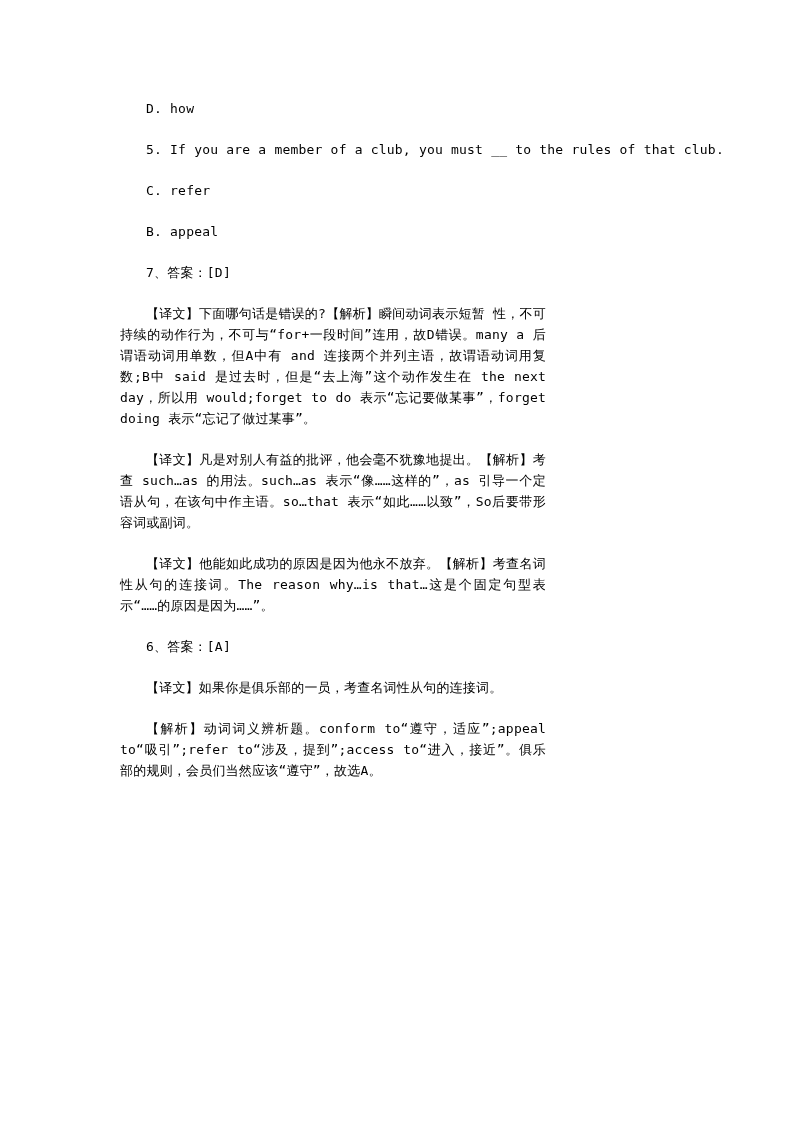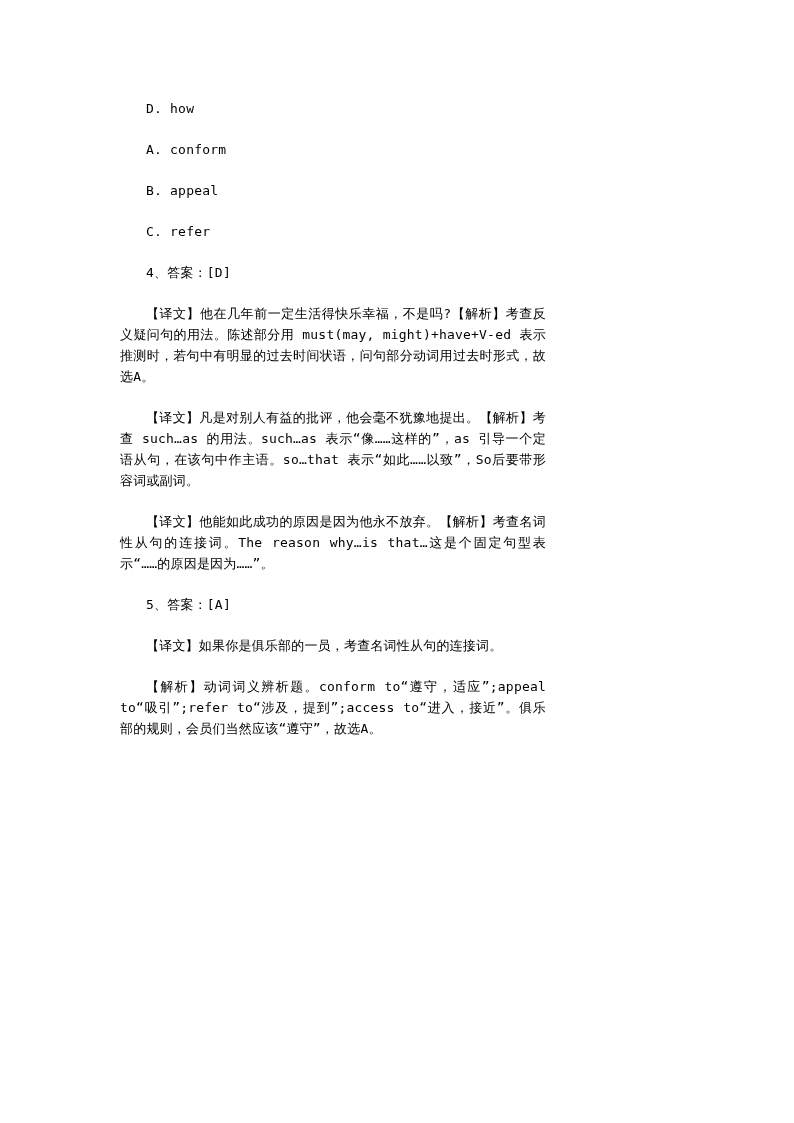--- a/index.html
+++ b/index.html
@@ -35,28 +35,28 @@
   .para.single {
     text-align: left;
     white-space: nowrap;
   }
 </style>
 </head>
 <body>
 
 <div class="page">
   <div class="para single indent">D. how</div>
-  <div class="para single indent">A. conform</div>
+  <div class="para single indent">5. If you are a member of a club, you must __ to the rules of that club.</div>
+  <div class="para single indent">C. refer</div>
   <div class="para single indent">B. appeal</div>
-  <div class="para single indent">C. refer</div>
 
-  <div class="para single indent">4、答案：[D]</div>
+  <div class="para single indent">7、答案：[D]</div>
+  <div class="para indent">【译文】下面哪句话是错误的?【解析】瞬间动词表示短暂 性，不可持续的动作行为，不可与“for+一段时间”连用，故D错误。many a 后谓语动词用单数，但A中有 and 连接两个并列主语，故谓语动词用复数;B中 said 是过去时，但是“去上海”这个动作发生在 the next day，所以用 would;forget to do 表示“忘记要做某事”，forget doing 表示“忘记了做过某事”。</div>
 
-  <div class="para indent">【译文】他在几年前一定生活得快乐幸福，不是吗?【解析】考查反义疑问句的用法。陈述部分用 must(may, might)+have+V-ed 表示推测时，若句中有明显的过去时间状语，问句部分动词用过去时形式，故选A。</div>
 
   <div class="para indent">【译文】凡是对别人有益的批评，他会毫不犹豫地提出。【解析】考查 such…as 的用法。such…as 表示“像……这样的”，as 引导一个定语从句，在该句中作主语。so…that 表示“如此……以致”，So后要带形容词或副词。</div>
 
   <div class="para indent">【译文】他能如此成功的原因是因为他永不放弃。【解析】考查名词性从句的连接词。The reason why…is that…这是个固定句型表示“……的原因是因为……”。</div>
 
-  <div class="para single indent">5、答案：[A]</div>
+  <div class="para single indent">6、答案：[A]</div>
   <div class="para indent">【译文】如果你是俱乐部的一员，考查名词性从句的连接词。</div>
   <div class="para indent">【解析】动词词义辨析题。conform  to“遵守，适应”;appeal  to“吸引”;refer to“涉及，提到”;access  to“进入，接近”。俱乐部的规则，会员们当然应该“遵守”，故选A。</div>
 </div>
 
 </body></html>

